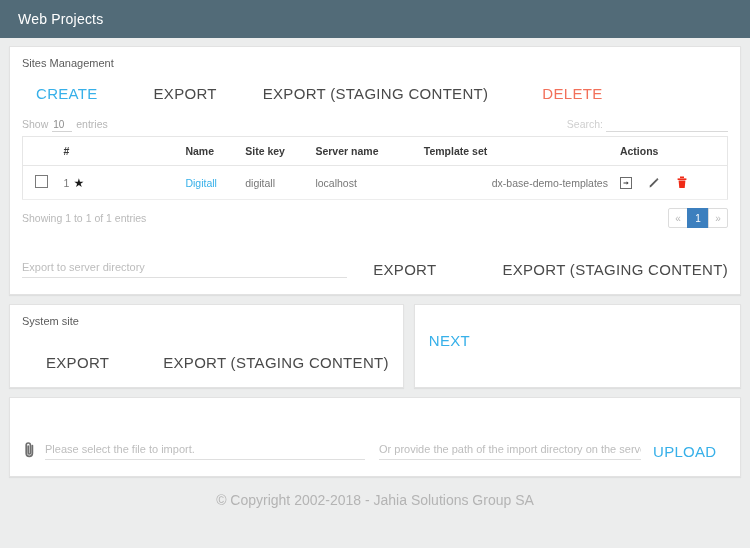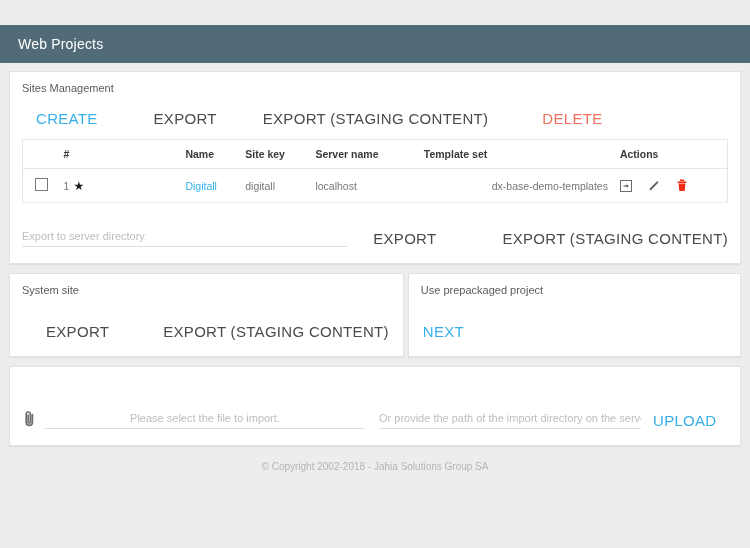--- a/index.html
+++ b/index.html
@@ -15,21 +15,20 @@
     overflow: hidden;
   }
 
   
   .appbar {
     height: 38px;
     background: #526b78;
     display: flex;
     align-items: center;
     padding: 0 18px;
-    margin-top: 25px;
   }
   .appbar-title {
     color: #ffffff;
     font-size: 14px;
     letter-spacing: .2px;
   }
 
   
   .page {
     padding: 8px 9px 0 9px;
@@ -206,21 +205,21 @@
     padding: 2px 0 4px 0;
     margin-top: 11px;
   }
   .underline-input::placeholder { color: #bdbdbd; }
   .exp-row .underline-input { flex: 1; max-width: 460px; }
   .exp-row .act { margin-left: 0; }
   .spacer-a { width: 26px; }
   .spacer-b { width: 66px; }
 
   
-  .two-col { display: flex; gap: 4px; }
+  .two-col { display: flex; gap: 10px; }
   .two-col > .card { flex: 1; margin-bottom: 9px; }
   .col-body {
     padding: 26px 14px 16px 14px;
     display: flex;
     align-items: flex-end;
     min-height: 60px;
   }
   .col-body.sys { padding-left: 36px; }
   .col-body.sys .act:first-child { margin-right: 54px; }
 
@@ -231,29 +230,29 @@
   .import-body {
     display: flex;
     align-items: flex-end;
     padding: 32px 12px 16px 14px;
   }
   .clip {
     margin-right: 10px;
     margin-bottom: 2px;
     line-height: 0;
   }
-  .import-file { width: 320px; text-align: center; }
+  .import-file { width: 320px; }
   .import-gap { width: 14px; }
   .import-path { width: 262px; }
   .act.upload { color: #37b0e9; margin-left: 12px; }
 
   
   .footer {
     text-align: center;
-    font-size: 10px;
+    font-size: 14px;
     color: #b4b4b4;
     padding: 6px 0 8px 0;
   }
 </style>
 </head>
 <body>
 
 <div class="appbar">
   <span class="appbar-title">Web Projects</span>
 </div>
@@ -263,20 +262,34 @@
   <div class="card">
     <div class="card-title">Sites Management</div>
 
     <div class="action-row">
       <button class="act create">CREATE</button>
       <button class="act export1">EXPORT</button>
       <button class="act exportstaging">EXPORT (STAGING CONTENT)</button>
       <button class="act delete">DELETE</button>
     </div>
 
+    <div class="dt-controls">
+      <label class="dt-length">
+        <span>Show</span>
+        <select>
+          <option>10</option>
+        </select>
+        <span>entries</span>
+      </label>
+
+      <label class="dt-filter">
+        <span>Search:</span>
+        <input type="text" placeholder="" value="" style="">
+      </label>
+    </div>
 
     <div class="tbl-wrap">
       <table class="dt">
         <thead>
           <tr>
             <th class="c-check"></th>
             <th class="c-num">#</th>
             <th class="c-name">Name</th>
             <th class="c-key">Site key</th>
             <th class="c-srv">Server name</th>
@@ -323,20 +336,28 @@
                     <path d="M2.6 4.6 H9.4 L8.7 12 H3.3 Z" fill="#f02b17"></path>
                   </svg>
                 </button>
               </span>
             </td>
           </tr>
         </tbody>
       </table>
     </div>
 
+    <div class="dt-bottom">
+      <div class="dt-info">Showing 1 to 1 of 1 entries</div>
+      <div class="pager">
+        <button class="pg">«</button>
+        <button class="pg active">1</button>
+        <button class="pg">»</button>
+      </div>
+    </div>
 
     <div class="exp-row">
       <input class="underline-input" type="text" placeholder="Export to server directory" style="">
       <span class="spacer-a"></span>
       <button class="act">EXPORT</button>
       <span class="spacer-b"></span>
       <button class="act">EXPORT (STAGING CONTENT)</button>
     </div>
   </div>
 
@@ -344,21 +365,20 @@
 
     <div class="card">
       <div class="card-title">System site</div>
       <div class="col-body sys">
         <button class="act">EXPORT</button>
         <button class="act">EXPORT (STAGING CONTENT)</button>
       </div>
     </div>
 
     <div class="card">
-      <div class="card-title">Use prepackaged project</div>
       <div class="col-body">
         <button class="act next">NEXT</button>
       </div>
     </div>
   </div>
 
   <div class="card">
     <div class="import-body">
       <span class="clip">
         <svg width="11" height="17" viewBox="0 0 11 17" aria-hidden="true">

